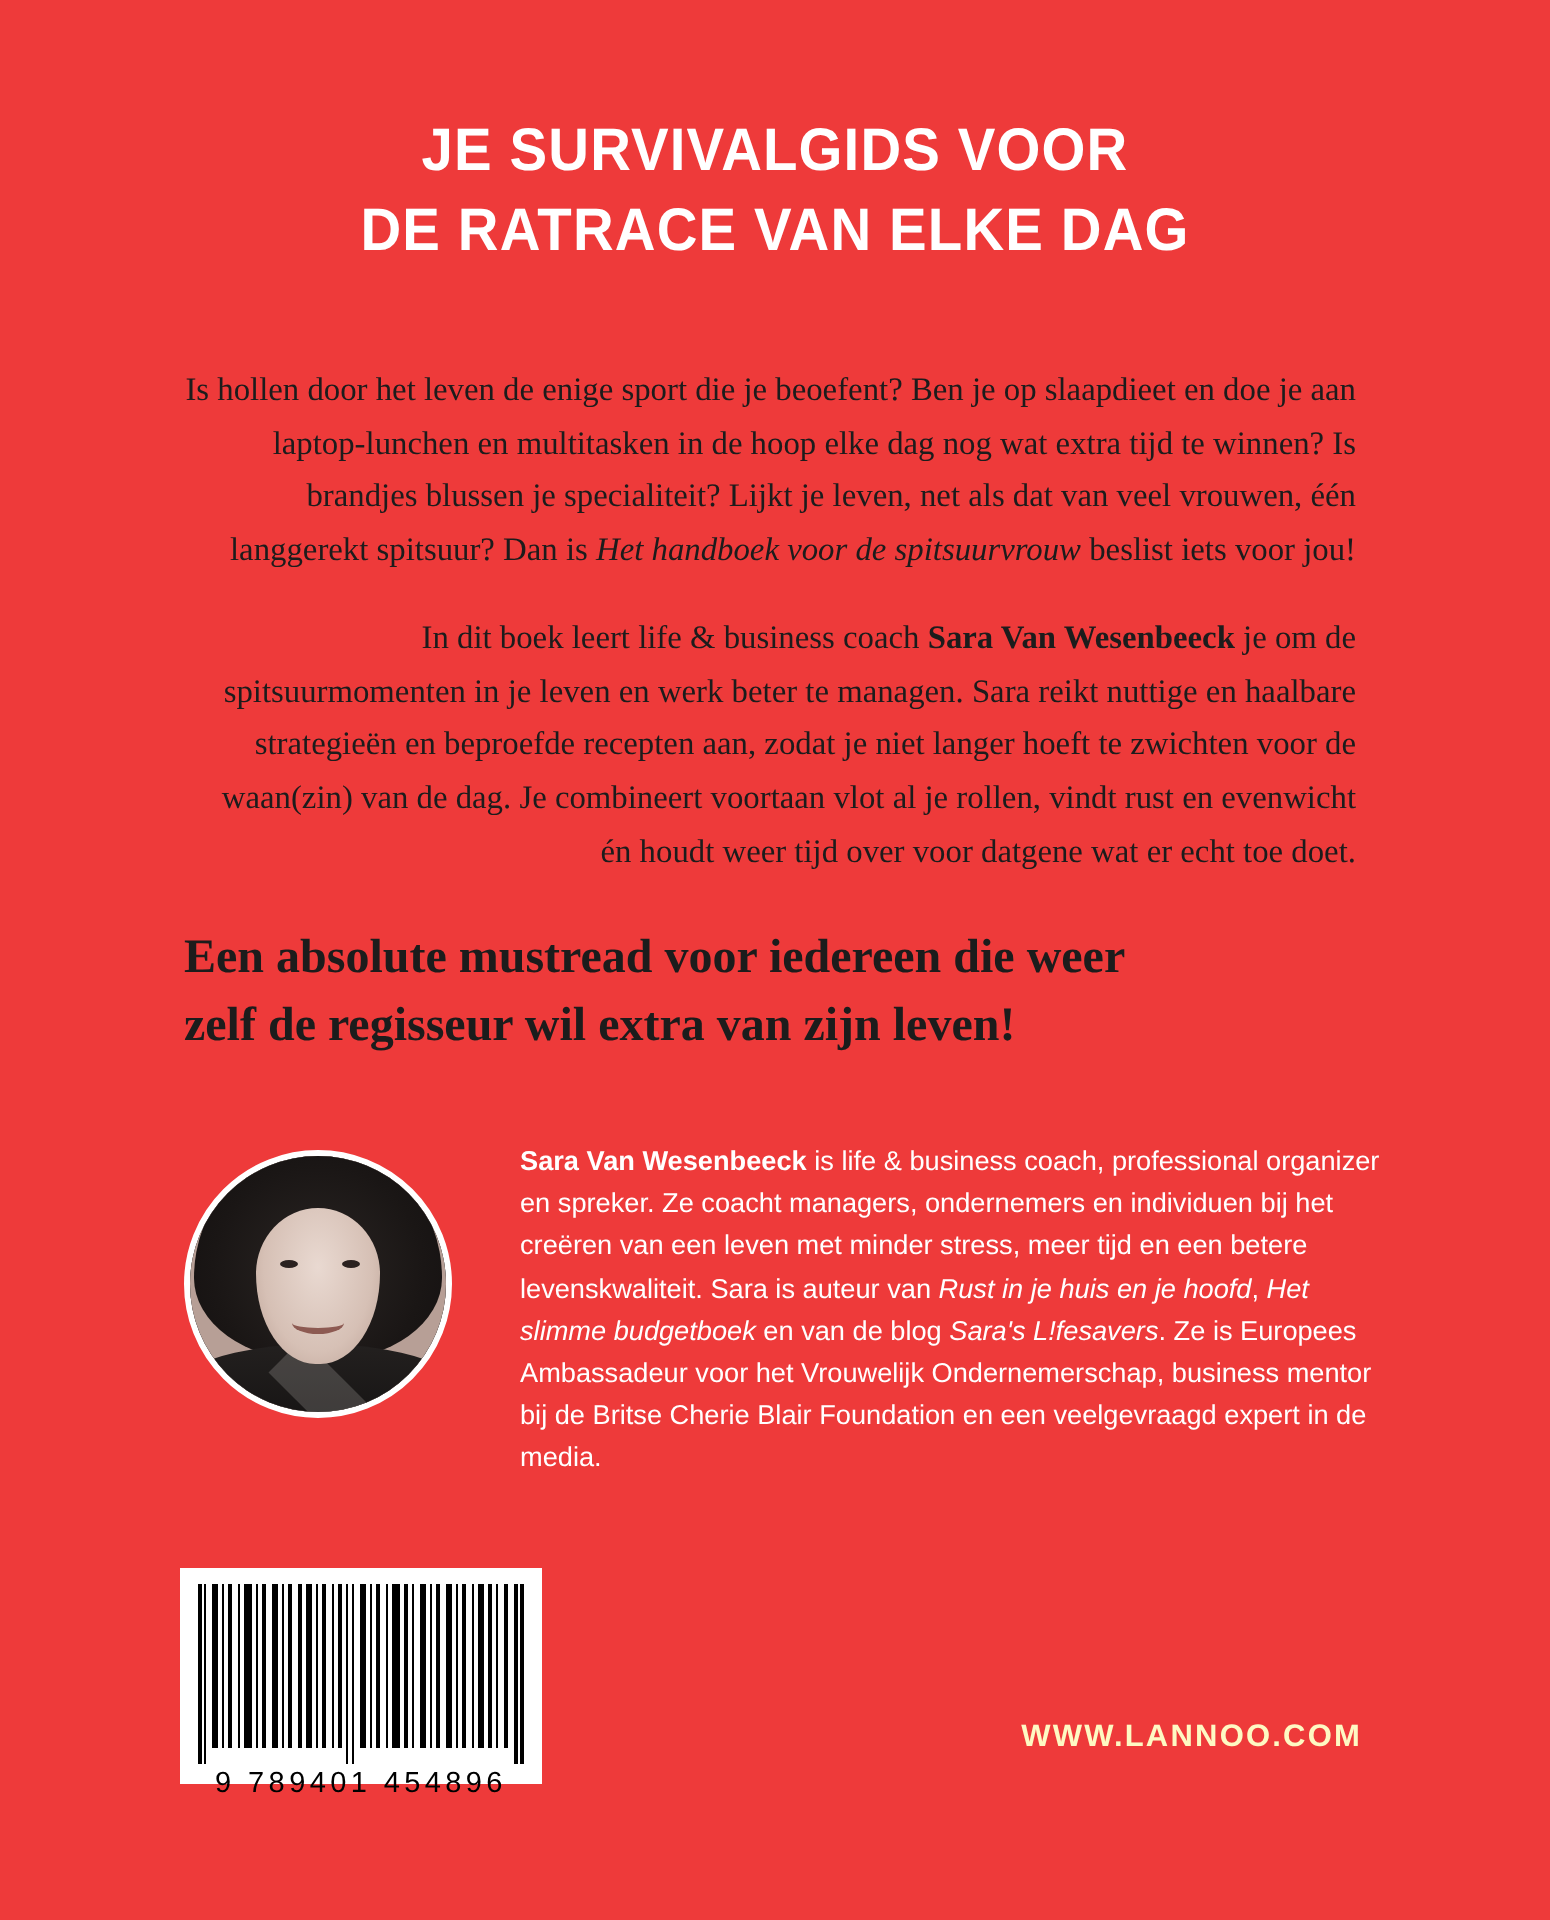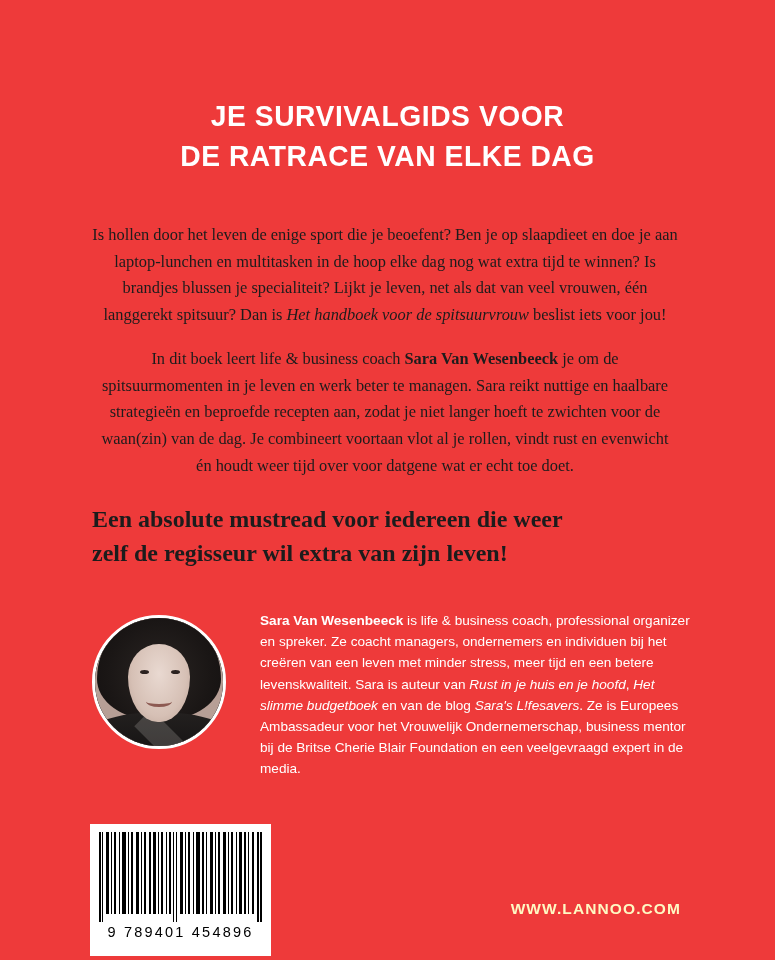--- a/index.html
+++ b/index.html
@@ -14,21 +14,20 @@
     font-family: "Liberation Serif", serif;
     color: #1b1b1b;
     overflow: hidden;
     position: relative;
   }
 
   .page {
     position: absolute;
     inset: 0;
     padding: 0;
-    margin-top: 40px;
   }
 
   
   .headline {
     position: absolute;
     top: 56px;
     left: 0;
     right: 0;
     text-align: center;
     color: #ffffff;
@@ -44,21 +43,21 @@
 
   
   .body-copy {
     position: absolute;
     left: 92px;
     width: 586px;
     top: 182px;
     color: #1c1c1c;
     font-size: 16.4px;
     line-height: 1.62;
-    text-align: center;
+    text-align: right;
   }
   .body-copy p { margin: 0 0 18px 0; }
   .body-copy em { font-style: italic; }
   .body-copy strong { font-weight: bold; }
 
   
   .tagline {
     position: absolute;
     left: 92px;
     width: 600px;
@@ -170,21 +169,21 @@
   }
   .author-text strong { font-weight: bold; }
   .author-text em { font-style: italic; text-align: right; }
 
   
   .barcode {
     position: absolute;
     left: 90px;
     top: 784px;
     width: 181px;
-    height: 132px;
+    height: 108px;
     background: #ffffff;
     padding: 8px 9px 4px 9px;
   }
   .barcode .bars {
     height: 90px;
     width: 100%;
     display: block;
   }
   .barcode .digits {
     margin-top: 2px;

